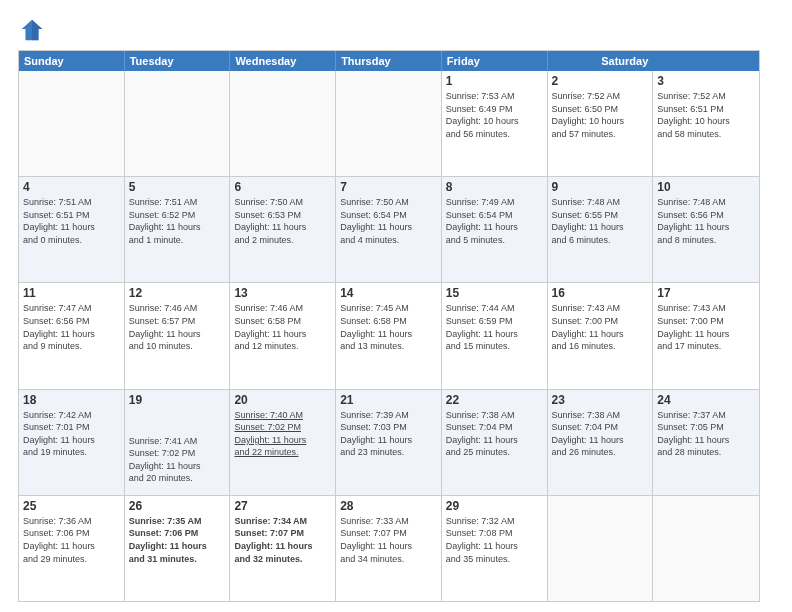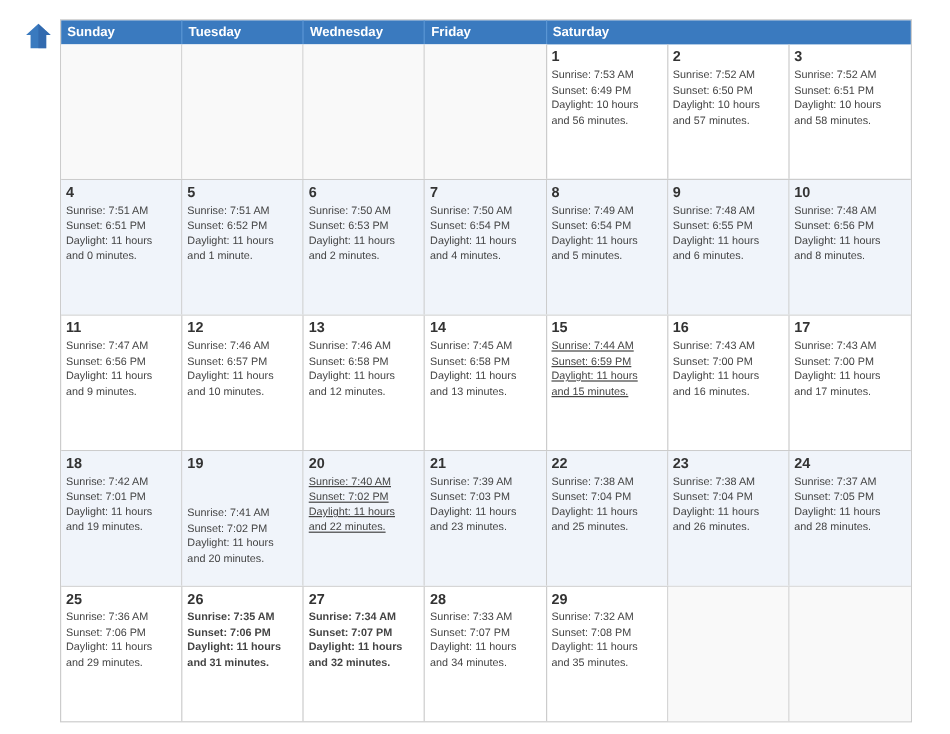--- a/index.html
+++ b/index.html
@@ -8,21 +8,21 @@
       background: #fff;
       width: 792px;
       height: 612px;
       overflow: hidden;
     }
     .page {
       width: 778px;
       height: 612px;
       padding: 16px 18px 10px 18px;
       display: flex;
-      flex-direction: row;
+      flex-direction: column;
     }
     .header {
       display: flex;
       align-items: flex-start;
       justify-content: space-between;
       margin-bottom: 6px;
     }
     .logo {
       display: flex;
       align-items: center;
@@ -73,21 +73,21 @@
       background: #3a7abf;
     }
     .cal-header-cell {
       color: #fff;
       font-size: 11px;
       font-weight: bold;
       padding: 4px 5px;
       border-right: 1px solid #5a96d4;
       text-align: left;
     }
-    .cal-header-cell:last-child { border-right: none; }
+    .cal-header-cell:last-child { border-right: none; text-align: right; }
     .cal-body {
       flex: 1;
       display: flex;
       flex-direction: column;
     }
     .cal-row {
       flex: 1;
       display: grid;
       grid-template-columns: repeat(7, 1fr);
       border-top: 1px solid #ccc;
@@ -142,20 +142,21 @@
       <div class="month-title"></div>
       <div class="location-title"></div>
     </div>
   </div>
 
   <div class="calendar">
     <div class="cal-header-row">
     <div class="cal-header-cell">Sunday</div>
         <div class="cal-header-cell">Tuesday</div>
         <div class="cal-header-cell">Wednesday</div>
+        <div class="cal-header-cell">Thursday</div>
         <div class="cal-header-cell">Friday</div>
         <div class="cal-header-cell">Saturday</div>
       </div>
     <div class="cal-body">
     <div class="cal-row">
           <div class="cal-cell empty"></div>
           <div class="cal-cell empty"></div>
           <div class="cal-cell empty"></div>
           <div class="cal-cell empty"></div>
           <div class="cal-cell">
@@ -255,21 +256,21 @@
           </div>
           <div class="cal-cell">
             <span class="day-num">14</span>
             <div class="day-info" style="white-space: pre-line;">Sunrise: 7:45 AM
 Sunset: 6:58 PM
 Daylight: 11 hours
 and 13 minutes.</div>
           </div>
           <div class="cal-cell">
             <span class="day-num">15</span>
-            <div class="day-info" style="white-space: pre-line; text-decoration: underline;">Sunrise: 7:44 AM
+            <div class="day-info" style="white-space: pre-line;">Sunrise: 7:44 AM
 Sunset: 6:59 PM
 Daylight: 11 hours
 and 15 minutes.</div>
           </div>
           <div class="cal-cell">
             <span class="day-num">16</span>
             <div class="day-info" style="white-space: pre-line;">Sunrise: 7:43 AM
 Sunset: 7:00 PM
 Daylight: 11 hours
 and 16 minutes.</div>

